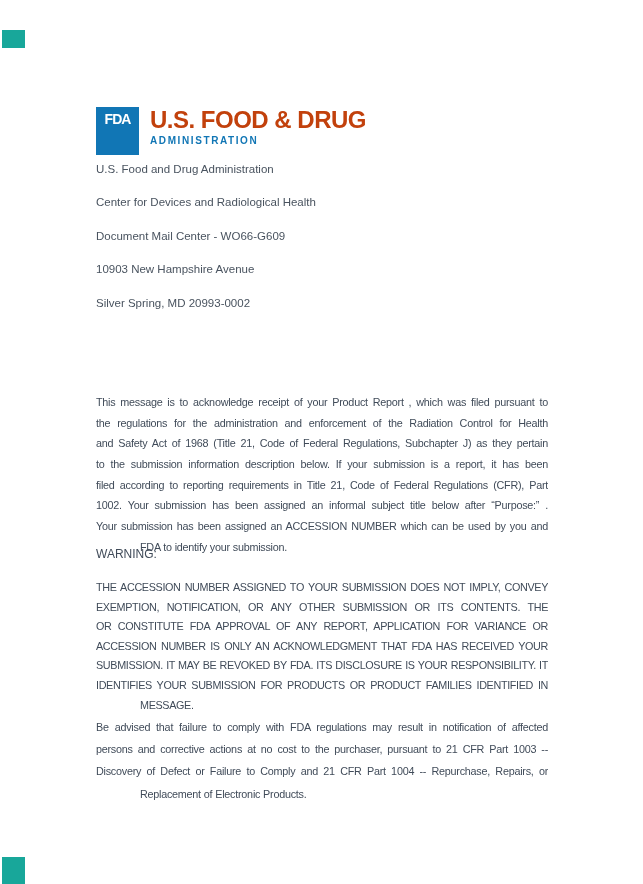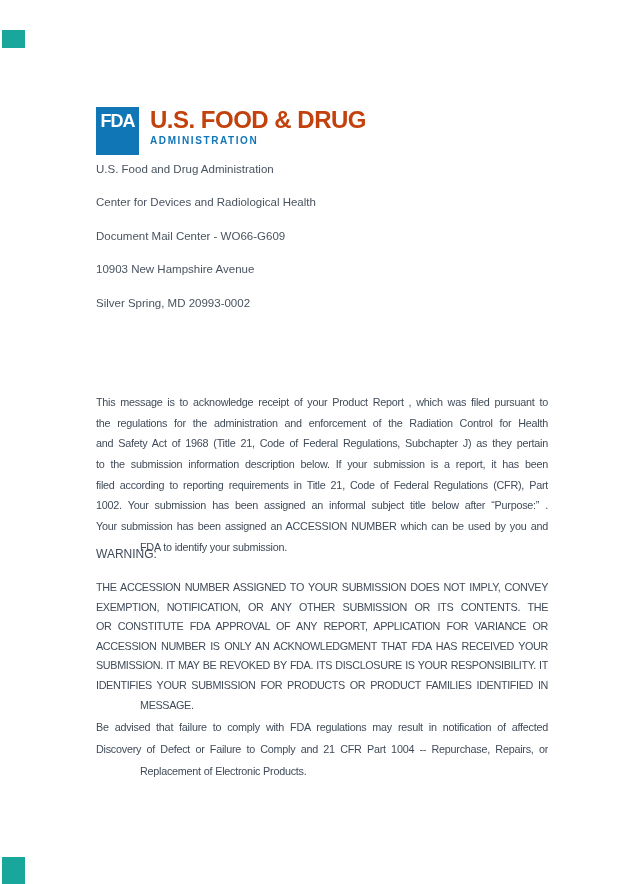--- a/index.html
+++ b/index.html
@@ -13,21 +13,21 @@
   
   .corner-marker{position:absolute;background:#18a79a;}
   .corner-marker.top{left:2px;top:30px;width:23px;height:18px;}
   .corner-marker.bottom{left:2px;top:857px;width:23px;height:27px;}
 
   
   .logo{position:absolute;left:96px;top:107px;display:flex;}
   .logo-square{
     width:43px;height:48px;background:#1176b5;
     color:#ffffff;text-align:center;
-    font-weight:800;font-size:18px;letter-spacing:-1px;
+    font-weight:800;font-size:14px;letter-spacing:-1px;
     line-height:1;padding-top:0;box-sizing:border-box;
   }
   .logo-square span{display:block;margin-top:5px;}
   .logo-word{margin-left:11px;}
   .logo-title{
     color:#c2410c;font-weight:800;font-size:24px;
     letter-spacing:-0.5px;line-height:1;margin-top:1px;
     white-space:nowrap;
   }
   .logo-subtitle{
@@ -105,17 +105,18 @@
     <div class="jline">EXEMPTION, NOTIFICATION, OR ANY OTHER SUBMISSION OR ITS CONTENTS. THE</div>
     <div class="jline">OR CONSTITUTE FDA APPROVAL OF ANY REPORT, APPLICATION FOR VARIANCE OR</div>
     <div class="jline">ACCESSION NUMBER IS ONLY AN ACKNOWLEDGMENT THAT FDA HAS RECEIVED YOUR</div>
     <div class="jline">SUBMISSION. IT MAY BE REVOKED BY FDA. ITS DISCLOSURE IS YOUR RESPONSIBILITY. IT</div>
     <div class="jline">IDENTIFIES YOUR SUBMISSION FOR PRODUCTS OR PRODUCT FAMILIES IDENTIFIED IN THIS</div>
     <div class="jline last">MESSAGE.</div>
   </div>
 
   <div class="para p3">
     <div class="jline">Be advised that failure to comply with FDA regulations may result in notification of affected</div>
+    <div class="jline">persons and corrective actions at no cost to the purchaser, pursuant to 21 CFR Part 1003 --</div>
     <div class="jline">Discovery of Defect or Failure to Comply and 21 CFR Part 1004 -- Repurchase, Repairs, or</div>
     <div class="jline last">Replacement of Electronic Products.</div>
   </div>
 
 </div>
 
 </body></html>

